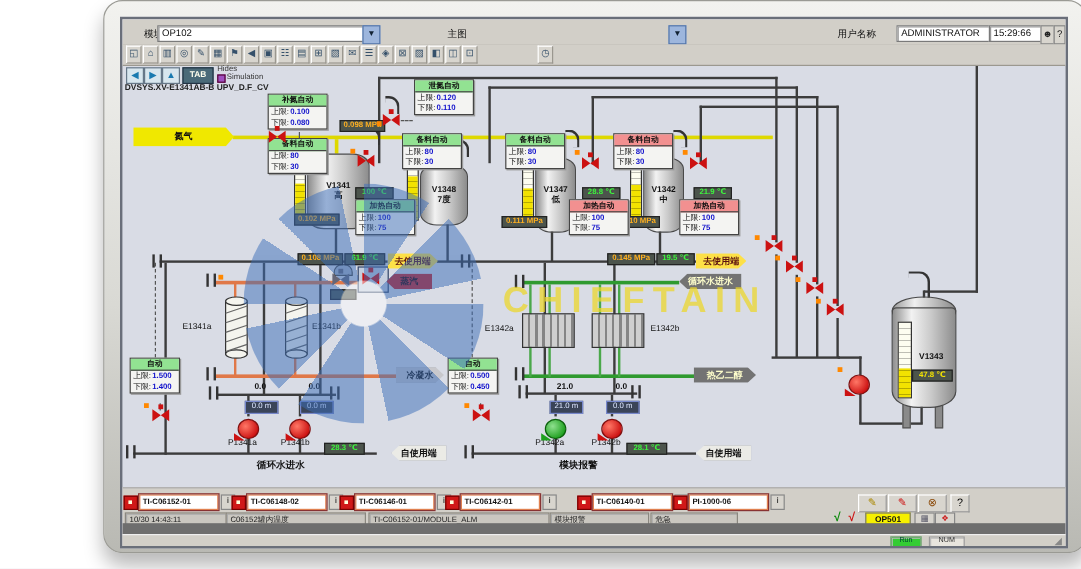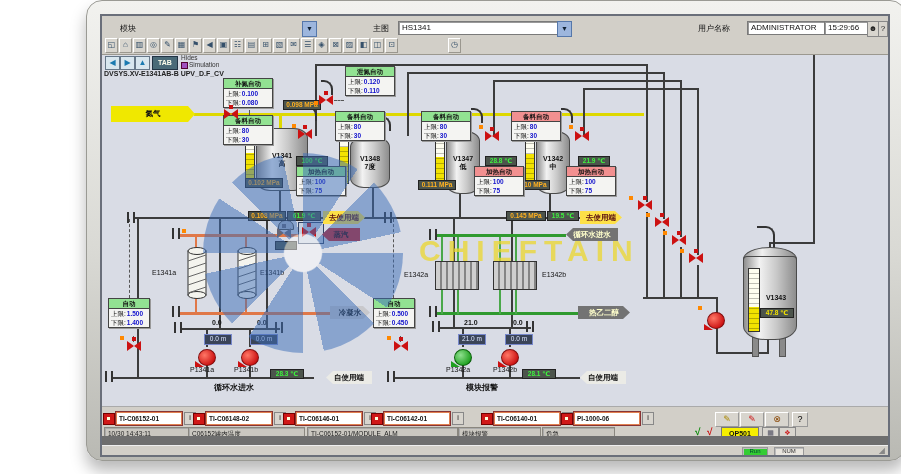--- a/index.html
+++ b/index.html
@@ -121,23 +121,23 @@
             border:1px solid #999;box-shadow:inset 1px 1px 0 #bbb;z-index:16}
 </style>
 </head>
 <body>
 
 <div class="monitor">
 <div class="screen">
 
   <div class="rowA">
     <span class="flabel" style="left:18px">模块</span>
+    <div class="field" style="left:29px;width:170px">OP102</div>
     <div class="dropbtn" style="left:200px">▼</div>
     <span class="flabel" style="left:271px">主图</span>
-    <div class="field" style="left:296px;width:158px">HS1341</div>
     <div class="dropbtn" style="left:455px">▼</div>
     <span class="flabel" style="left:596px">用户名称</span>
     <div class="field" style="left:645px;width:92px">ADMINISTRATOR</div>
     <div class="field" style="left:722px;width:40px;left:722px">15:29:66</div>
     <div class="smbtn" style="left:765px;width:10px">☻</div>
     <div class="smbtn" style="left:776px;width:8px">?</div>
   </div>
 
   <div class="rowB">
     <div class="tbwrap">

